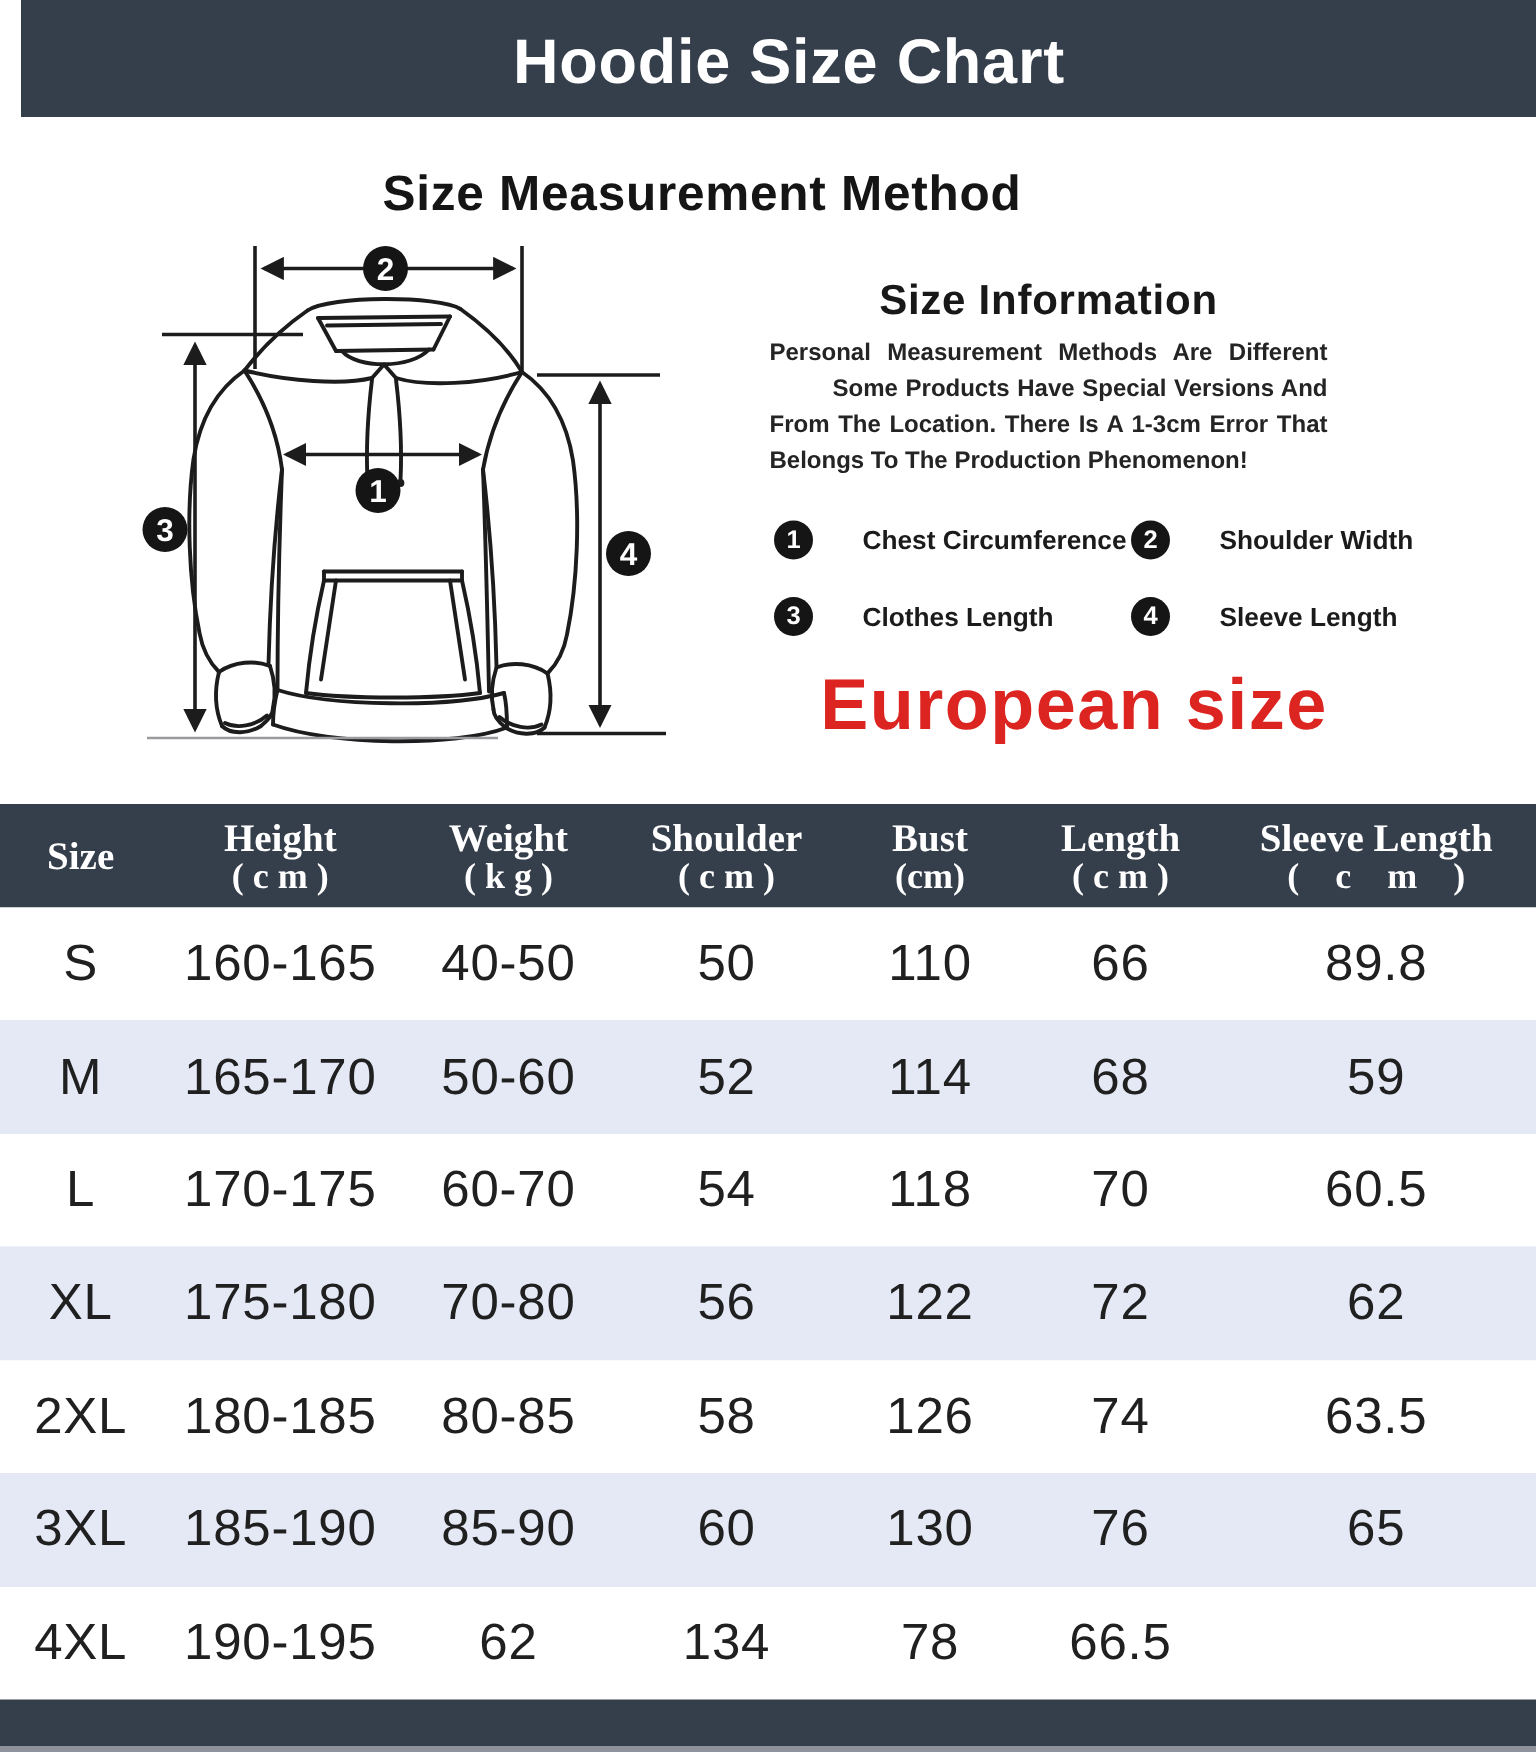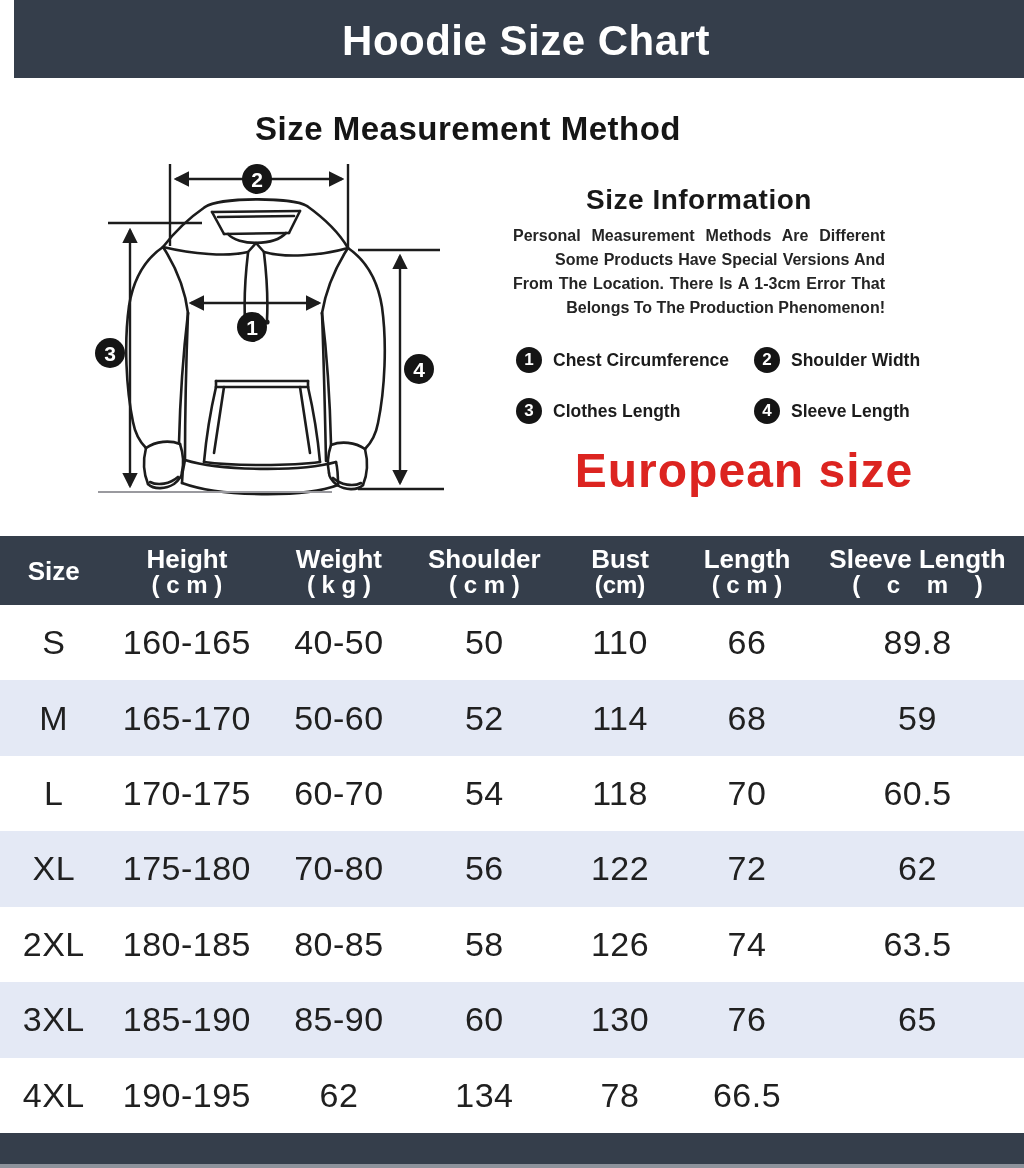--- a/index.html
+++ b/index.html
@@ -24,41 +24,41 @@
   .diagram{position:absolute;left:80px;top:150px;width:420px;height:360px;}
   .diagram svg{display:block;width:100%;height:100%;}
   .g{fill:none;stroke:var(--line);stroke-width:2.6;stroke-linecap:round;stroke-linejoin:round;}
   .ann{fill:none;stroke:var(--line);stroke-width:2.4;stroke-linecap:butt;}
   .base{fill:none;stroke:#9a9a9f;stroke-width:1.8;}
   .marker-num{font-family:"Liberation Sans",sans-serif;font-size:21px;font-weight:bold;fill:#fff;text-anchor:middle;}
 
   
   .info-col{position:absolute;left:513px;top:184px;width:372px;}
   .info-col h3{margin:0 0 8px 0;text-align:center;font-size:28px;font-weight:bold;color:#181818;letter-spacing:.5px;}
-  .info-line{font-size:16px;font-weight:bold;color:#242424;line-height:24px;text-align:right;}
+  .info-line{font-size:16px;font-weight:bold;color:#242424;line-height:24px;}
   .info-line.jfy{text-align:justify;text-align-last:justify;}
   .info-line.indent{padding-left:42px;}
 
   
   .legend{position:absolute;left:513px;top:347px;width:440px;
     display:grid;grid-template-columns:238px auto;row-gap:25px;}
   .legend-item{display:flex;align-items:center;padding-left:3px;}
   .badge{flex:0 0 auto;width:26px;height:26px;border-radius:50%;background:#151515;color:#fff;
     font-size:17px;font-weight:bold;display:inline-flex;align-items:center;justify-content:center;margin-right:11px;}
-  .legend-label{font-size:17.5px;font-weight:bold;color:#1b1b1b;white-space:nowrap;}
-
-  
-  .euro{position:absolute;left:513px;top:443px;width:462px;text-align:center;
+  .legend-label{font-size:17.5px;font-weight:bold;color:#1b1b1b;white-space:nowrap;margin-left:22px;}
+
+  
+  .euro{position:absolute;left:485px;top:443px;width:462px;text-align:center;
     color:var(--accent-red);font-size:48px;font-weight:bold;letter-spacing:1px;}
 
   
   .size-table{position:absolute;left:0;top:536px;width:1024px;}
   .t-header{height:69px;background:var(--bar-dark);display:grid;
     grid-template-columns:10.5% 15.5% 14.2% 14.2% 12.3% 12.5% 20.8%;}
-  .th{display:flex;flex-direction:column;align-items:center;justify-content:center;color:#fff;}
+  .th{display:flex;flex-direction:column;align-items:center;justify-content:center;color:#fff;font-family:Liberation Serif, serif;}
   .th .lbl{font-size:26px;font-weight:bold;line-height:28px;white-space:nowrap;}
   .th .unit{font-size:24px;font-weight:bold;line-height:24px;white-space:pre;}
   .th .unit:empty{display:none;}
   .t-row{height:75.43px;display:grid;grid-template-columns:10.5% 15.5% 14.2% 14.2% 12.3% 12.5% 20.8%;background:#fff;}
   .t-row.alt{background:var(--row-alt);}
   .td{display:flex;align-items:center;justify-content:center;
     font-size:34px;font-weight:400;color:#202020;letter-spacing:.5px;white-space:nowrap;}
 
   
   .footer-bar{position:absolute;left:0;top:1133px;width:1024px;height:31px;background:var(--bar-dark);}

